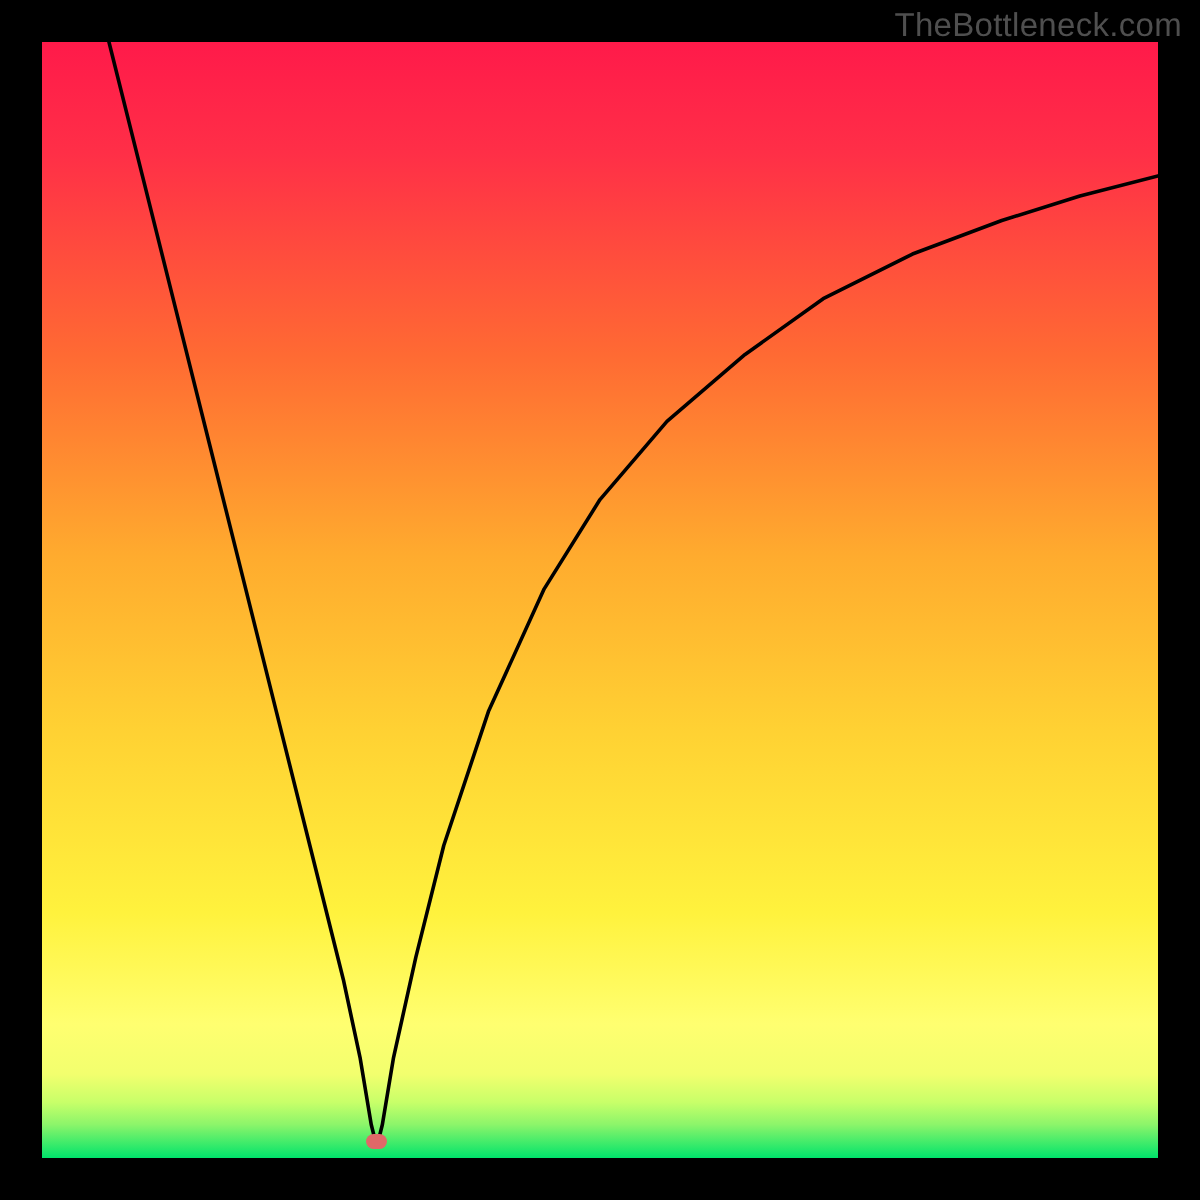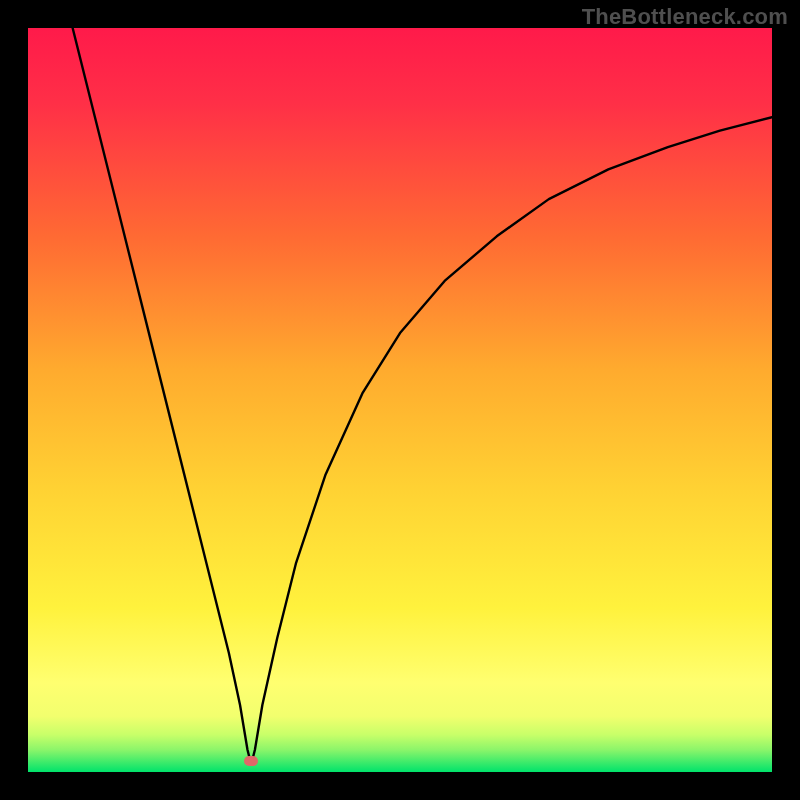--- a/index.html
+++ b/index.html
@@ -16,21 +16,21 @@
     width: 800px;
     height: 800px;
     background: #000;
   }
   .watermark {
     position: absolute;
     top: 4px;
     right: 12px;
     color: #4f4f4f;
     font-size: 22px;
-    font-weight: 700;
+    font-weight: 400;
     letter-spacing: 0.2px;
     z-index: 5;
   }
   .plot-area {
     position: absolute;
     left: 28px;
     top: 28px;
     width: 744px;
     height: 744px;
     overflow: hidden;

